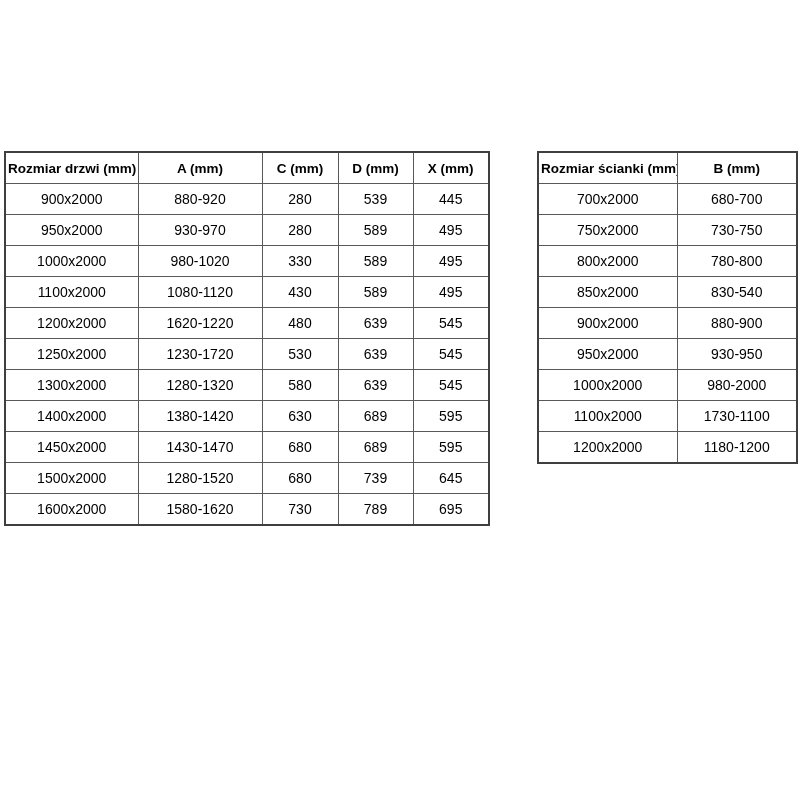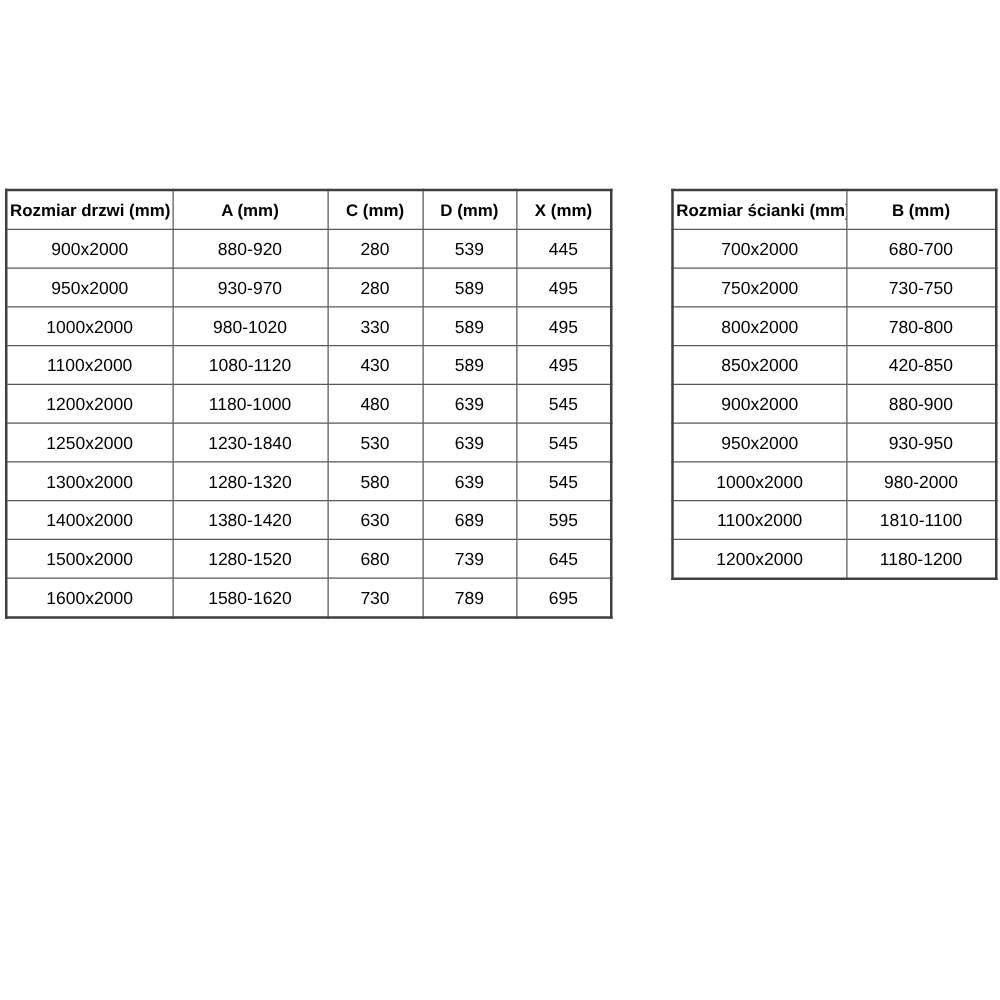--- a/index.html
+++ b/index.html
@@ -100,43 +100,50 @@
         </tr>
         <tr>
           <td>1100x2000</td>
           <td>1080-1120</td>
           <td>430</td>
           <td>589</td>
           <td>495</td>
         </tr>
         <tr>
           <td>1200x2000</td>
-          <td>1180-1000</td>
+          <td>1620-1220</td>
           <td>480</td>
           <td>639</td>
           <td>545</td>
         </tr>
         <tr>
           <td>1250x2000</td>
-          <td>1230-1840</td>
+          <td>1230-1720</td>
           <td>530</td>
           <td>639</td>
           <td>545</td>
         </tr>
         <tr>
           <td>1300x2000</td>
           <td>1280-1320</td>
           <td>580</td>
           <td>639</td>
           <td>545</td>
         </tr>
         <tr>
           <td>1400x2000</td>
           <td>1380-1420</td>
           <td>630</td>
+          <td>689</td>
+          <td>595</td>
+        </tr>
+        <tr>
+          <td>1450x2000</td>
+          <td>1430-1470</td>
+          <td>680</td>
           <td>689</td>
           <td>595</td>
         </tr>
         <tr>
           <td>1500x2000</td>
           <td>1280-1520</td>
           <td>680</td>
           <td>739</td>
           <td>645</td>
         </tr>
@@ -169,37 +176,37 @@
         <tr>
           <td>750x2000</td>
           <td>730-750</td>
         </tr>
         <tr>
           <td>800x2000</td>
           <td>780-800</td>
         </tr>
         <tr>
           <td>850x2000</td>
-          <td>420-850</td>
+          <td>830-540</td>
         </tr>
         <tr>
           <td>900x2000</td>
           <td>880-900</td>
         </tr>
         <tr>
           <td>950x2000</td>
           <td>930-950</td>
         </tr>
         <tr>
           <td>1000x2000</td>
           <td>980-2000</td>
         </tr>
         <tr>
           <td>1100x2000</td>
-          <td>1810-1100</td>
+          <td>1730-1100</td>
         </tr>
         <tr>
           <td>1200x2000</td>
           <td>1180-1200</td>
         </tr>
       </tbody>
     </table>
 
 </div>
 

